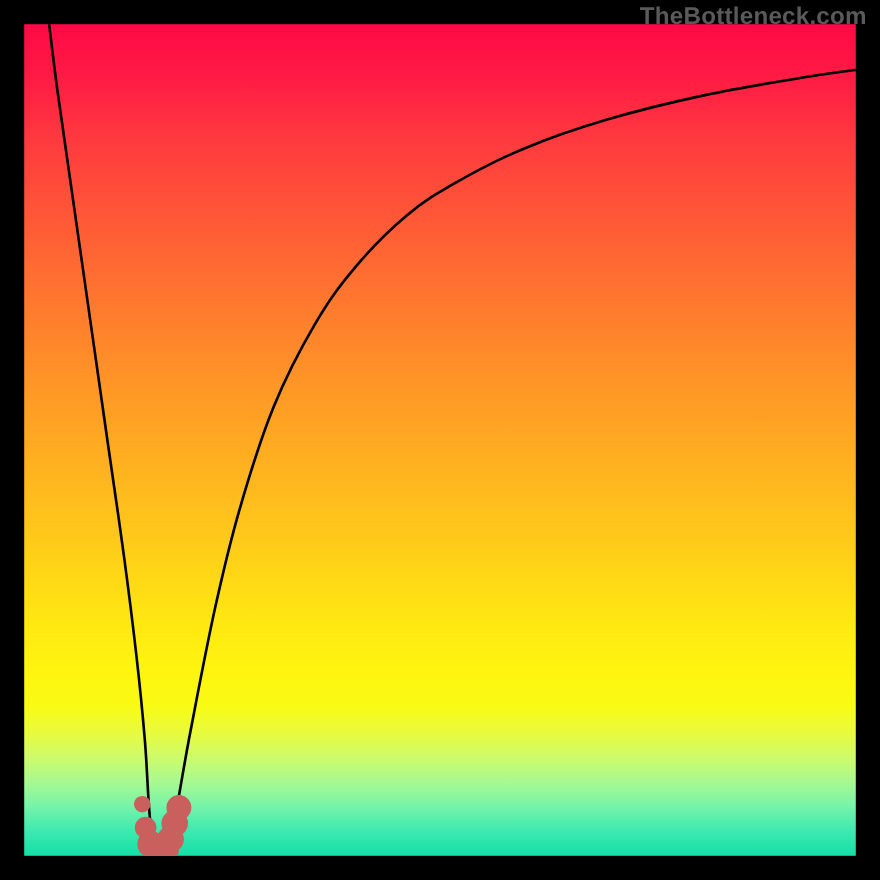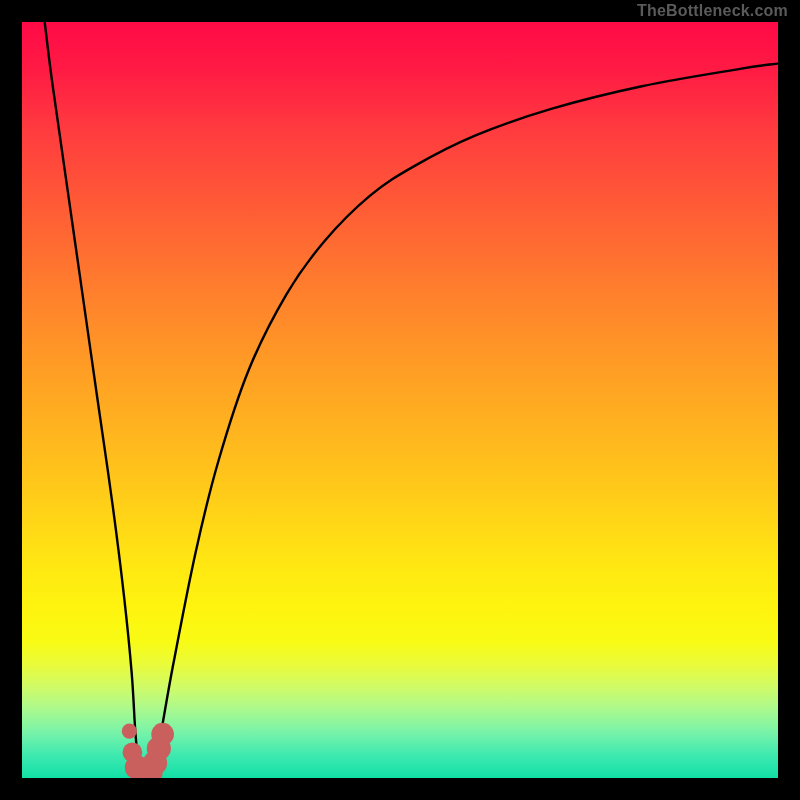--- a/index.html
+++ b/index.html
@@ -8,21 +8,21 @@
     position: relative;
     width: 800px;
     height: 800px;
     background: #000;
   }
   .watermark {
     position: absolute;
     top: 2px;
     right: 12px;
     font-family: Arial, Helvetica, sans-serif;
-    font-size: 16px;
+    font-size: 22px;
     font-weight: 600;
     color: #5a5a5a;
     letter-spacing: 0.2px;
     z-index: 10;
   }
   .plot {
     position: absolute;
     left: 22px;
     top: 22px;
     width: 756px;

